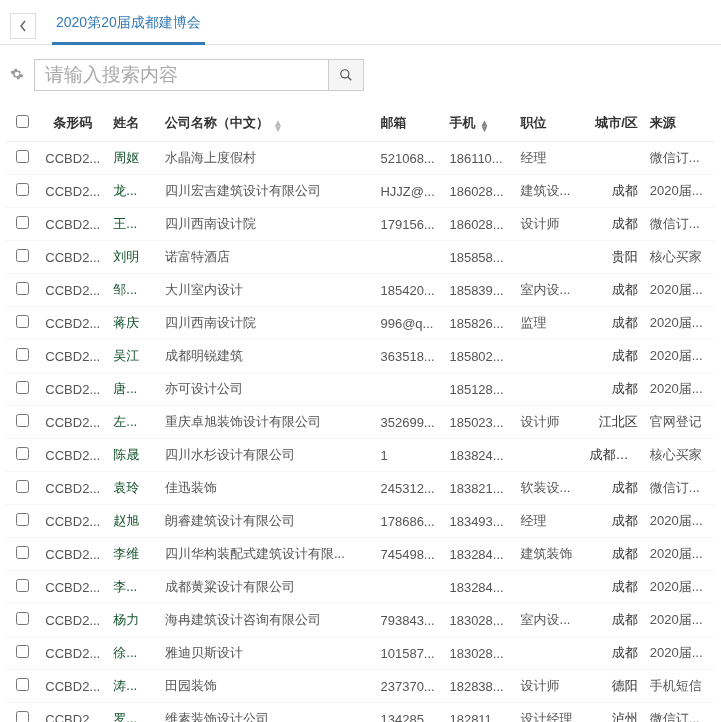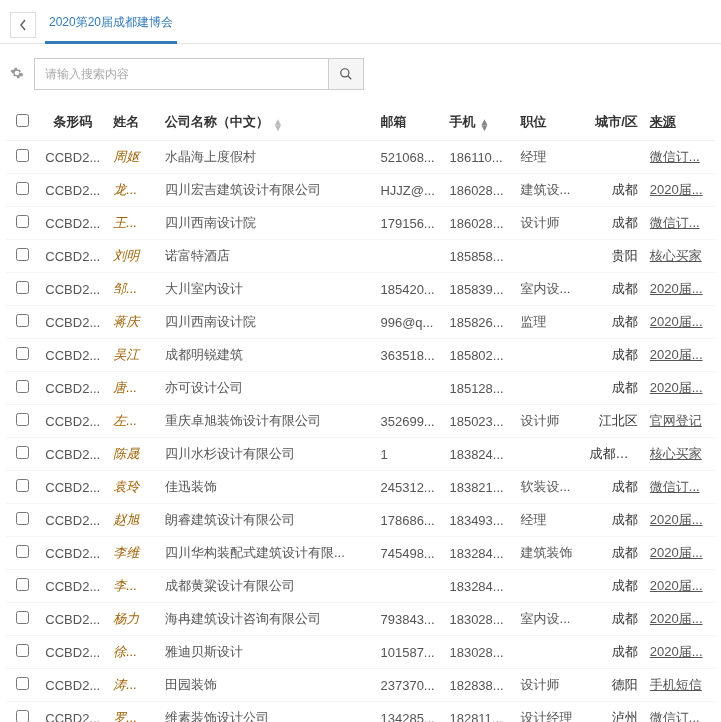--- a/index.html
+++ b/index.html
@@ -1,41 +1,41 @@
 <!DOCTYPE html>
 <html><head>
 <meta charset="utf-8">
 <style>
 * { margin: 0; padding: 0; box-sizing: border-box; }
 body { font-family: "Microsoft YaHei", Arial, sans-serif; font-size: 13px; color: #333; background: #fff; width: 721px; }
 .top-bar { display: flex; align-items: center; padding: 6px 10px 0 10px; }
 .back-btn { width: 26px; height: 26px; border: 1px solid #ddd; display: flex; align-items: center; justify-content: center; cursor: pointer; color: #666; font-size: 14px; }
-.tab { margin-left: 9px; color: #337ab7; padding: 8px 4px 10px 4px; border-bottom: 3px solid #337ab7; font-size: 12px; }
+.tab { margin-left: 16px; color: #337ab7; padding: 8px 4px 10px 4px; border-bottom: 3px solid #337ab7; font-size: 14px; }
 .divider { border-bottom: 1px solid #e5e5e5; margin-top: -1px; }
 .search-row { display: flex; align-items: center; padding: 14px 10px 14px 10px; gap: 10px; }
 .gear { color: #999; font-size: 14px; cursor: pointer; }
 .search-box { display: flex; }
-.search-input { width: 294px; height: 32px; border: 1px solid #ccc; border-right: none; padding: 0 10px; font-size: 12px; outline: none; }
+.search-input { width: 294px; height: 32px; border: 1px solid #ccc; border-right: none; padding: 0 10px; font-size: 19px; outline: none; }
 .search-input::placeholder { color: #aaa; }
 .search-btn { width: 36px; height: 32px; border: 1px solid #ccc; background: #f5f5f5; cursor: pointer; display: flex; align-items: center; justify-content: center; color: #555; }
 .table-wrap { padding: 0 6px; }
 table { width: 100%; border-collapse: collapse; table-layout: fixed; }
 th { text-align: left; font-weight: bold; color: #333; padding: 9px 6px; white-space: nowrap; overflow: hidden; text-overflow: ellipsis; font-size: 13px; border-bottom: 1px solid #eee; }
 td { padding: 7px 6px; white-space: nowrap; overflow: hidden; text-overflow: ellipsis; border-bottom: 1px solid #f5f5f5; color: #555; }
 .chk { width: 30px; text-align: center; }
 .chk input { cursor: pointer; }
 .c-barcode { width: 64px; text-align: center; }
 .c-name { width: 48px; }
 .c-company { width: 200px; }
 .c-email { width: 64px; }
 .c-mobile { width: 66px; }
 .c-pos { width: 64px; }
 .c-city { width: 56px; color: #333; text-align: right; }
-.c-src { width: 66px; text-decoration: underline; }
-.link { color: #a16207; cursor: pointer; font-style: italic; }
+.c-src { width: 66px; }
+.link { color: #14532d; cursor: pointer; }
 .sort-icons { color: #bbb; font-size: 10px; display: inline-block; vertical-align: middle; line-height: 6px; margin-left: 4px; }
 .sort-icons.active { color: #888; }
 th .th-inner { display: flex; align-items: flex-end; }
 </style>
 </head>
 <body>
 
 <div class="top-bar">
   <div class="back-btn">
     <svg width="8" height="12" viewBox="0 0 8 12">

